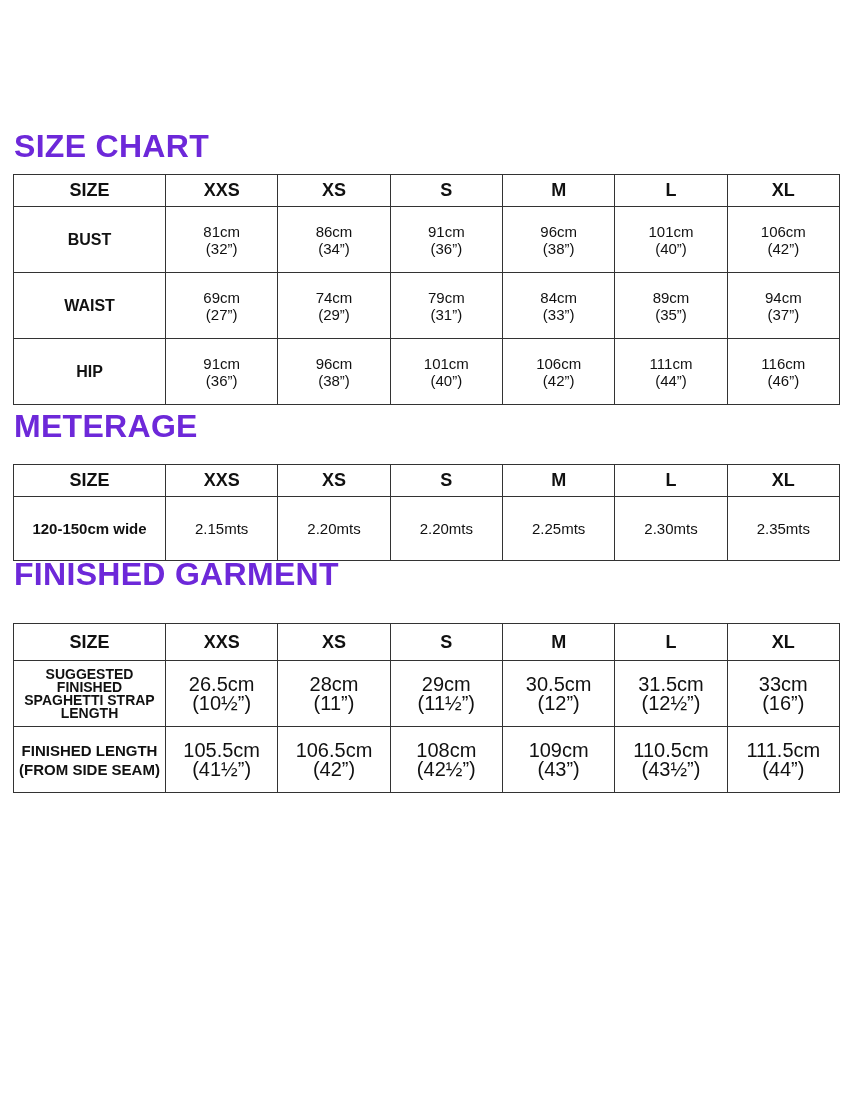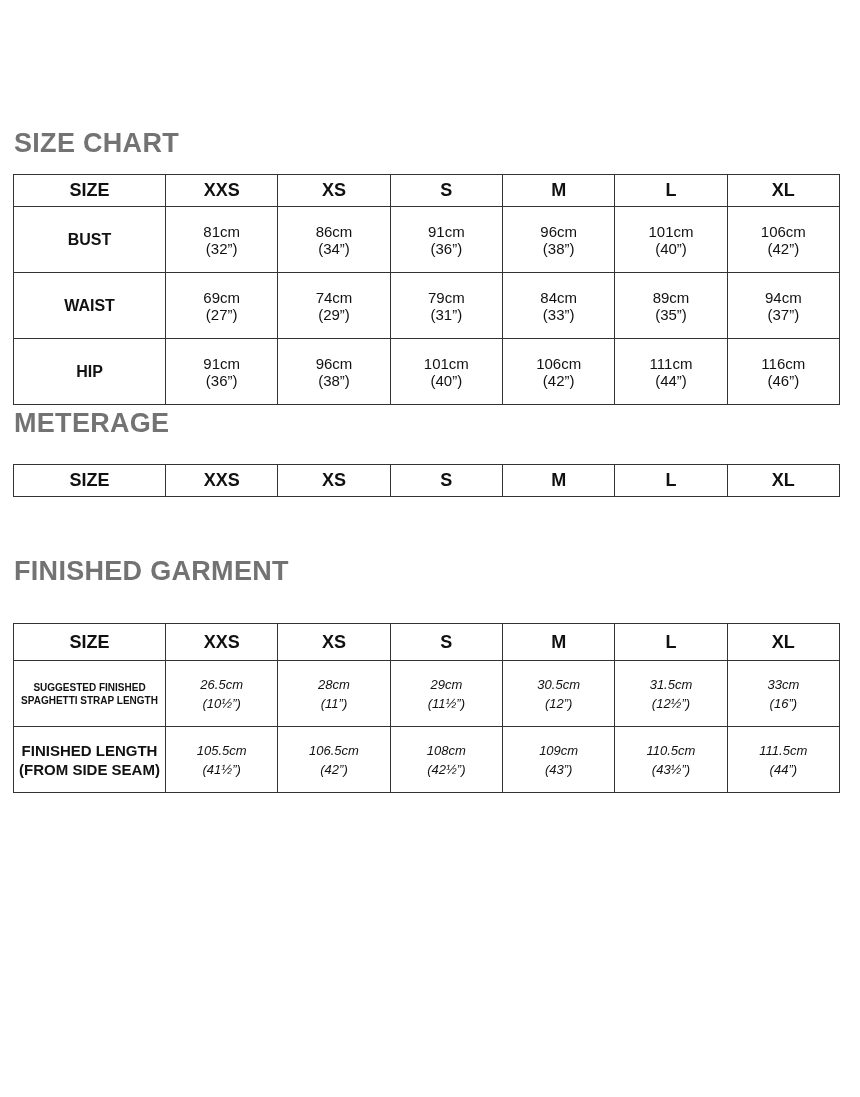--- a/index.html
+++ b/index.html
@@ -1,25 +1,25 @@
 <!DOCTYPE html>
 <html><head>
 <meta charset="utf-8">
 <style>
   html, body { margin:0; padding:0; background:#ffffff; }
   body { width:860px; height:1097px; position:relative; font-family:"Liberation Sans", sans-serif; color:#111; overflow:hidden; }
-  .section-title { position:absolute; left:14px; font-size:27px; font-weight:bold; letter-spacing:0.3px; color:#737373; margin:0; }
+  .section-title { position:absolute; left:14px; font-size:32px; font-weight:bold; letter-spacing:0.3px; color:#6d28d9; margin:0; }
   table { position:absolute; left:13px; border-collapse:collapse; width:827px; table-layout:fixed;padding-left:32px; }
   td, th { border:1.5px solid #333; text-align:center; vertical-align:middle; padding:0; }
   th { font-size:18px; font-weight:bold; }
   td.label { font-weight:bold; font-size:16px; }
-  td.label.small { font-size:10px; line-height:13px; }
+  td.label.small { font-size:14px; line-height:13px; }
   td.label.med { font-size:15px; line-height:19px; }
   td.val { font-size:15px; line-height:17px; }
-  td.val.big { font-size:13px; line-height:19px;font-style:italic; }
+  td.val.big { font-size:20px; line-height:19px; }
   col.c0 { width:152px; }
   .line { display:block; }
 </style>
 </head>
 <body>
 
 <h2 class="section-title" style="top:128px;">SIZE CHART</h2>
 <table style="top:174px;">
   <colgroup>
       <col class="c0">
@@ -138,20 +138,29 @@
   <tbody>
       <tr style="height:32px;">
     <th>SIZE</th>
     <th>XXS</th>
     <th>XS</th>
     <th>S</th>
     <th>M</th>
     <th>L</th>
     <th>XL</th>
   </tr>
+  <tr style="height:64px;">
+    <td class="label med">120-150cm wide</td>
+    <td class="val">2.15mts</td>
+    <td class="val">2.20mts</td>
+    <td class="val">2.20mts</td>
+    <td class="val">2.25mts</td>
+    <td class="val">2.30mts</td>
+    <td class="val">2.35mts</td>
+  </tr>
 </tbody>
   </table>
 
 <h2 class="section-title" style="top:556px;">FINISHED GARMENT</h2>
 <table style="top:623px;">
   <colgroup>
       <col class="c0">
       <col>
       <col>
       <col>

